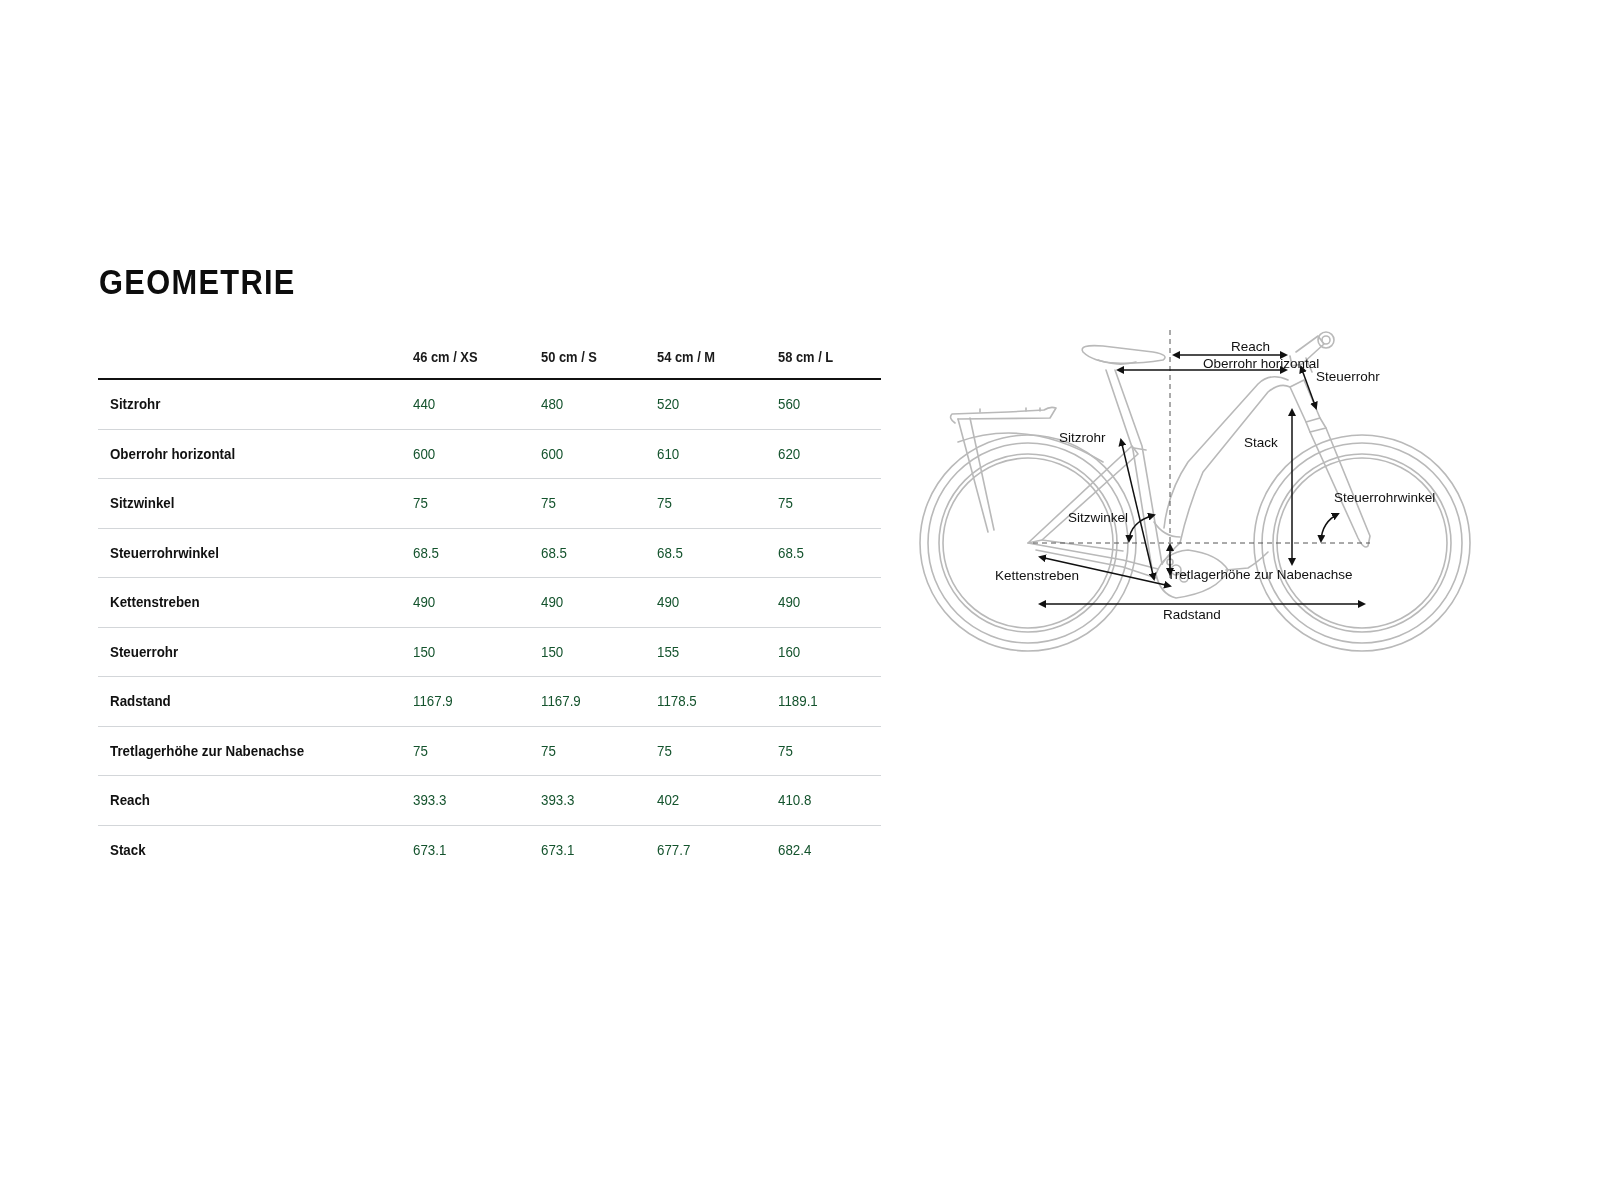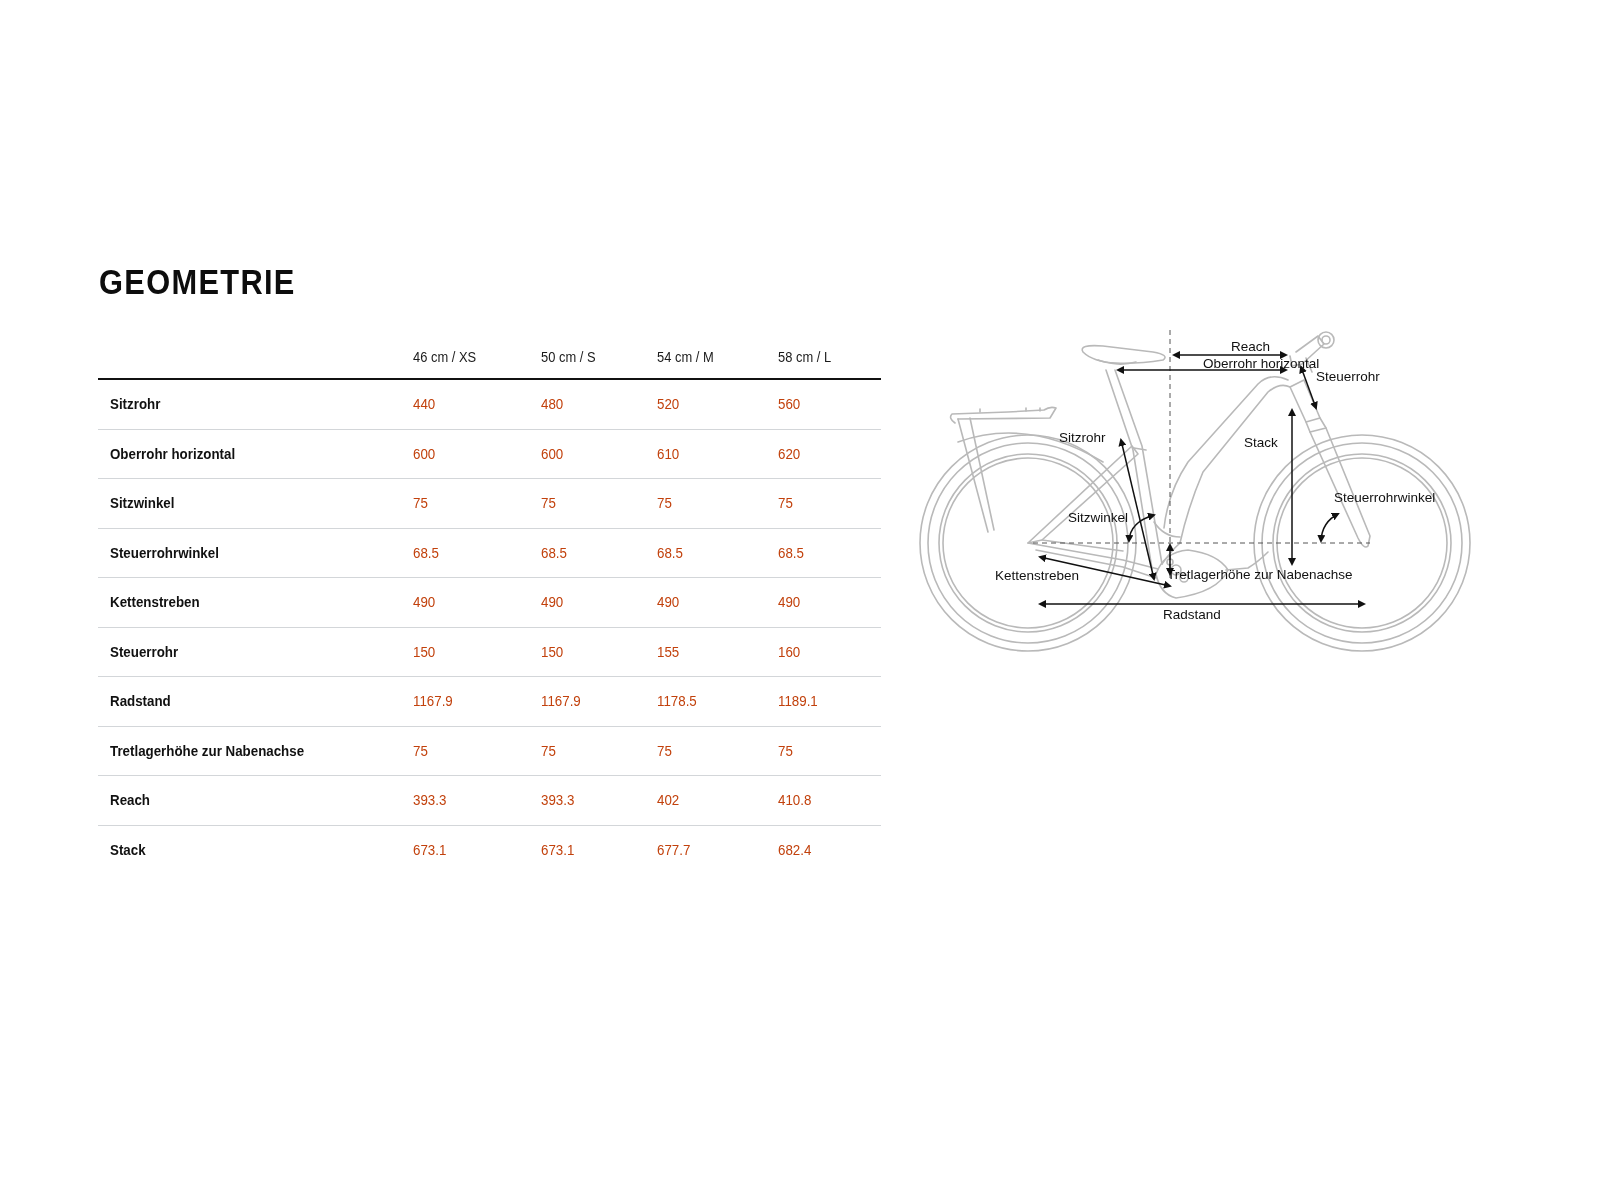--- a/index.html
+++ b/index.html
@@ -40,39 +40,39 @@
     .geo-table col.c1 { width: 128px; }
     .geo-table col.c2 { width: 116px; }
     .geo-table col.c3 { width: 121px; }
     .geo-table col.c4 { width: 103px; }
 
     .geo-table thead th {
       height: 44px;
       padding: 0;
       text-align: left;
       vertical-align: middle;
-      font-weight: 400;
+      font-weight: 700;
       font-size: 15px;
       color: #1a1a1a;
       border-bottom: 2.5px solid #111111;
       margin-left: 16px;
     }
     .geo-table thead th .txt,
     .geo-table tbody td .txt {
       display: inline-block;
       transform: scaleX(0.86);
       transform-origin: left center;
       white-space: nowrap;
     }
     .geo-table tbody td {
       height: 48.5px;
       padding: 0;
       vertical-align: middle;
       font-size: 15.5px;
-      color: #c2410c;
+      color: #14532d;
       border-bottom: 1px solid #d3d6d9;
     }
     .geo-table tbody tr:last-child td {
       border-bottom: none;
     }
     .geo-table tbody td.label {
       padding-left: 12px;
       font-weight: 700;
       color: #111111;
     }

